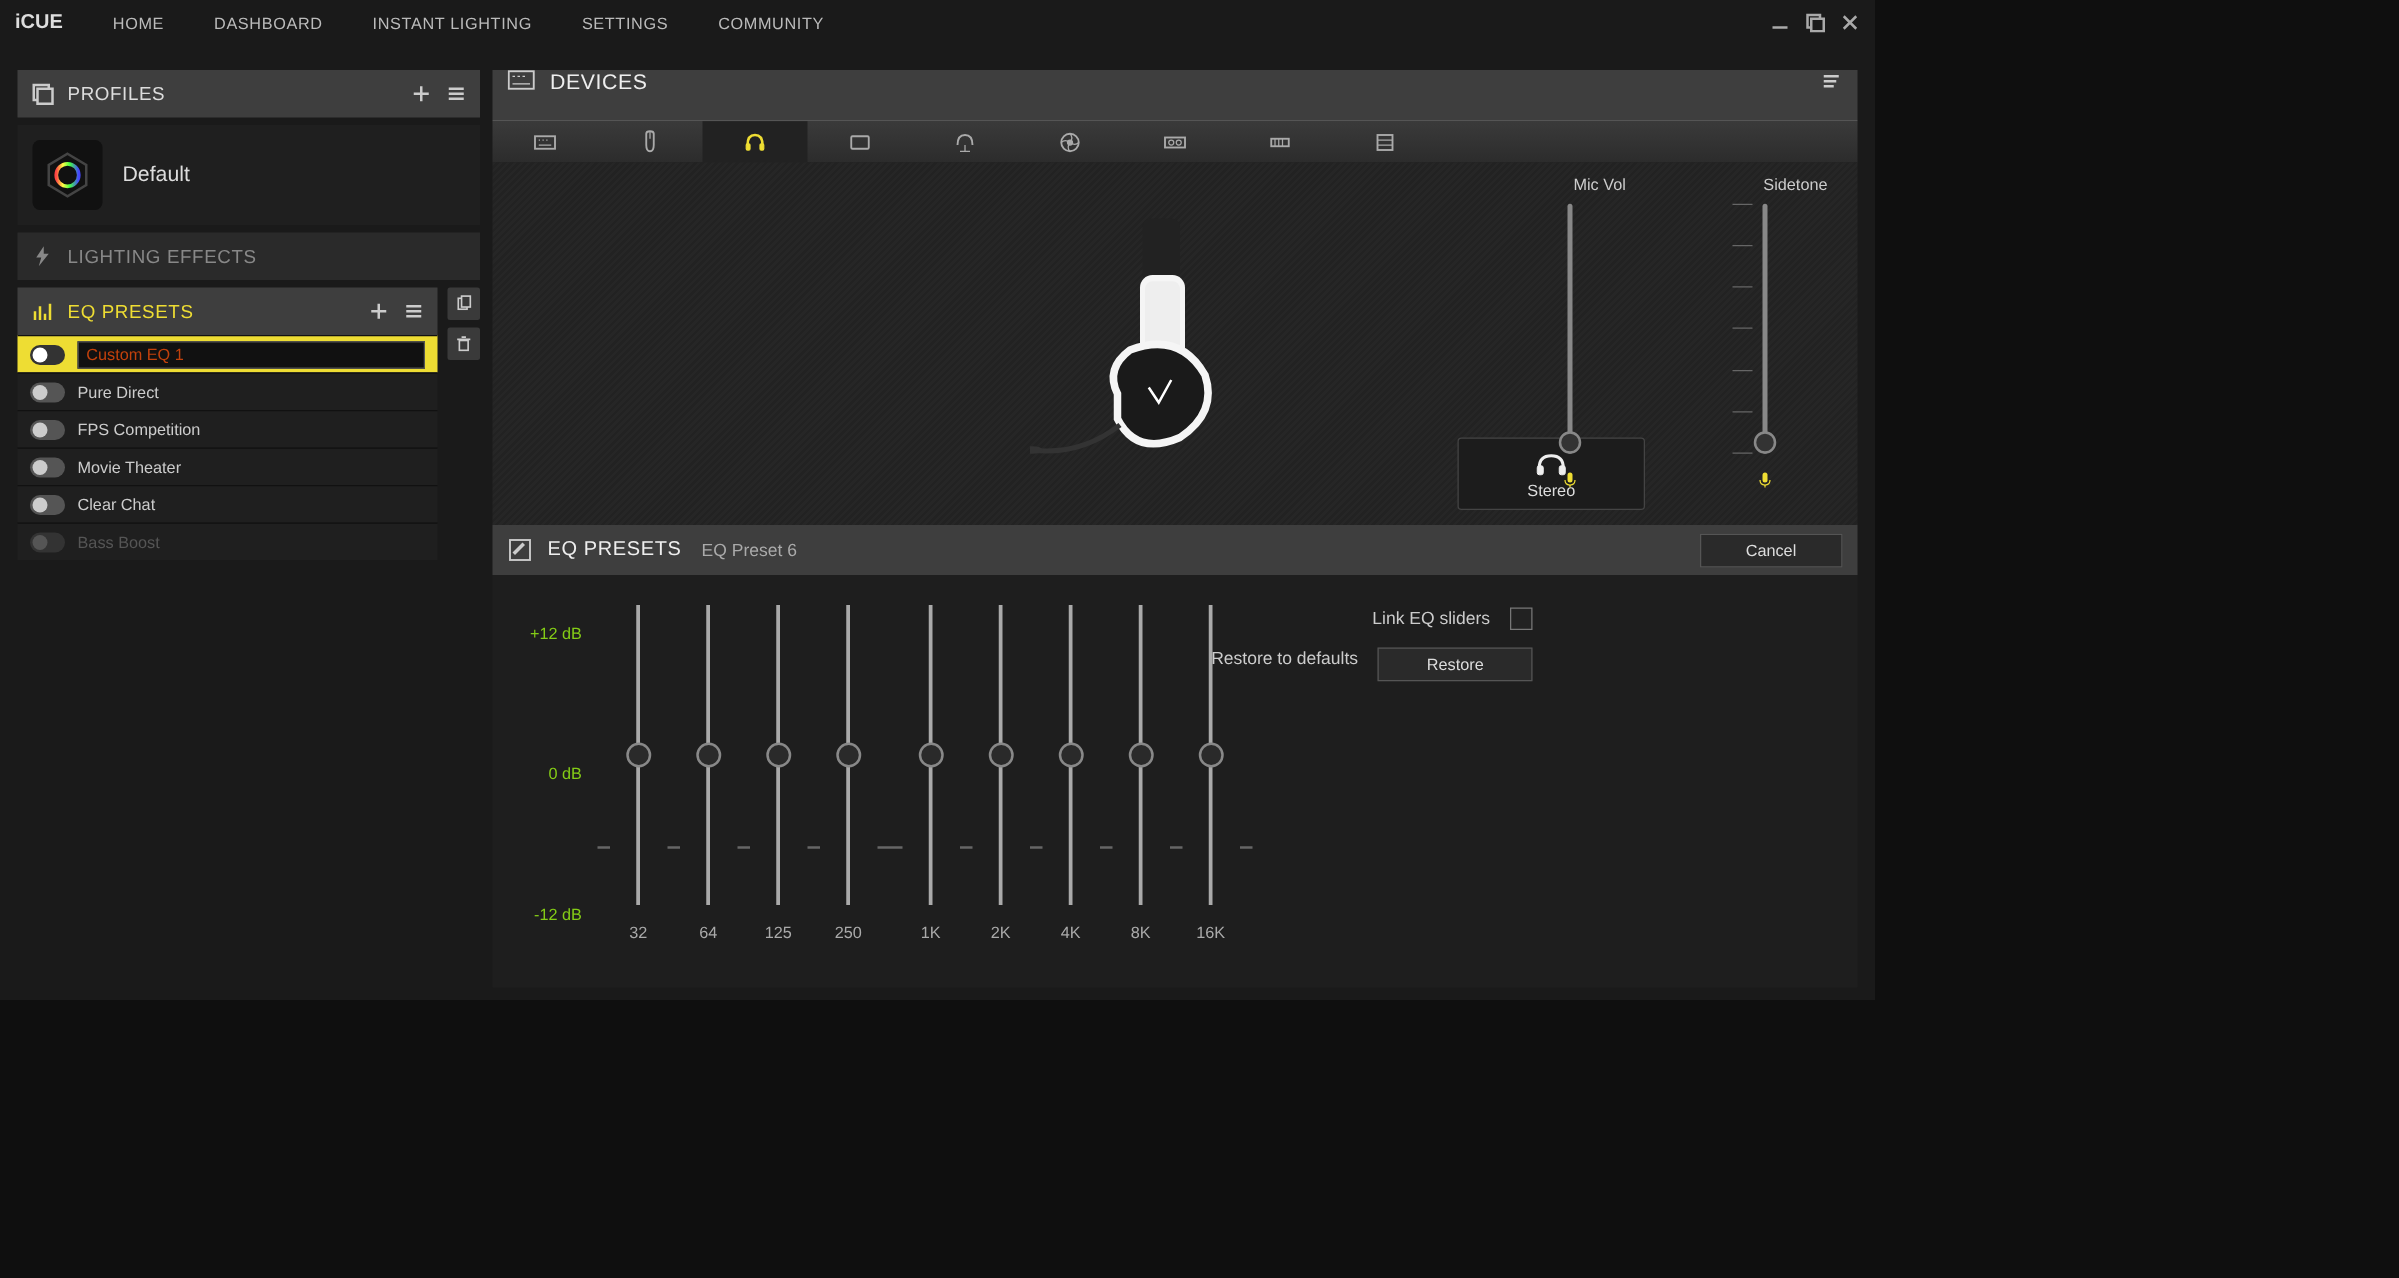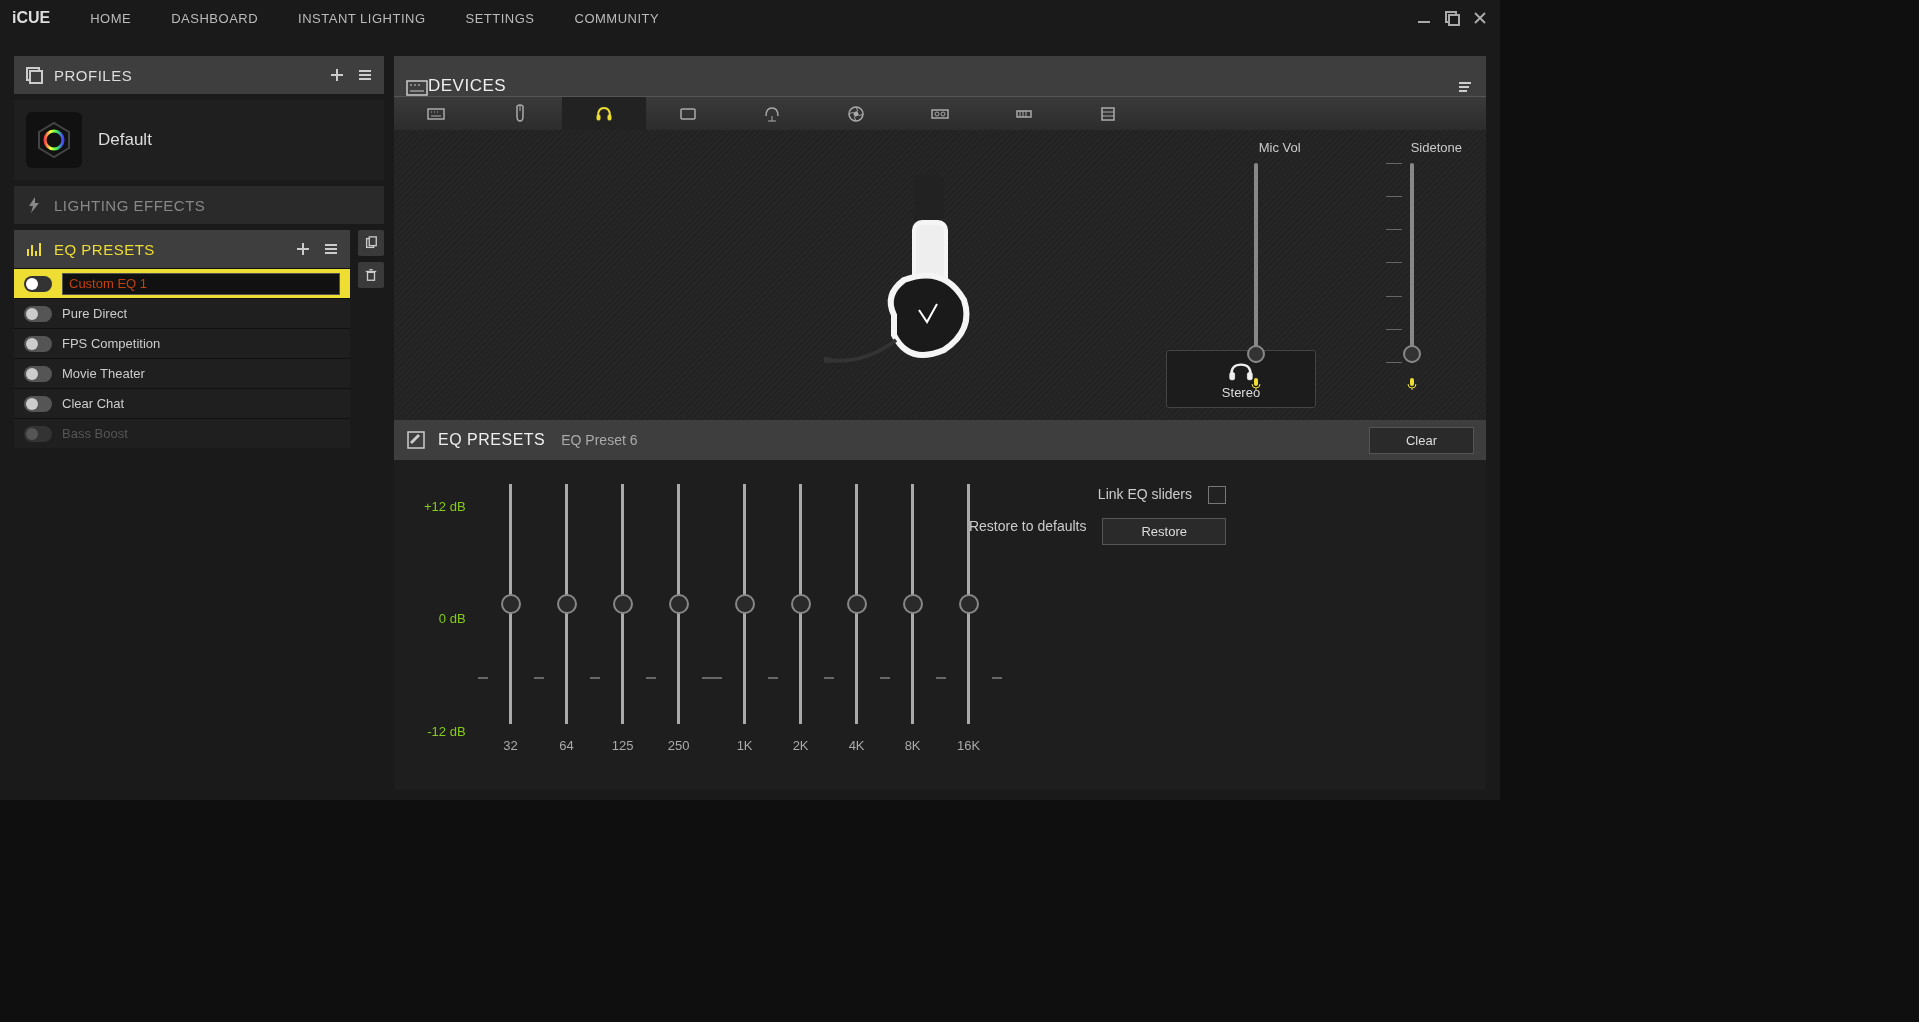--- a/index.html
+++ b/index.html
@@ -42,21 +42,21 @@
   .toggle { width:28px; height:16px; border-radius:8px; background:#555; position:relative; flex-shrink:0;}
   .toggle::after{ content:""; width:12px; height:12px; border-radius:50%; background:#ccc; position:absolute; top:2px; left:2px;}
   .toggle.off::after{ background:#888;}
   .preset-row.selected .toggle{ background:#333;}
   .preset-row.selected .toggle::after{ background:#fff;}
   .preset-row.disabled .toggle{ background:#333;}
   .preset-row.disabled .toggle::after{ background:#555;}
 
   
   .main { flex: 1; display: flex; flex-direction: column; gap: 0; margin-left: 10px; }
-  .devices-header { height: 40px; background: #3e3e3e; display:flex; align-items:flex-end; padding:0 12px; }
+  .devices-header { height: 40px; background: #3e3e3e; display:flex; align-items:flex-start; padding:0 12px; gap:12px; }
   .devices-header .sh-title{ flex:1; color:#eee; font-size:17px; letter-spacing:0.5px;}
   .device-icons { height: 34px; background:linear-gradient(#3a3a3a,#2c2c2c); display:flex; align-items:center; border-top:1px solid #555;}
   .device-icon { width:84px; height:100%; display:flex; align-items:center; justify-content:center; cursor:pointer; }
   .device-icon.active { background:#222; }
   .device-icon svg{ width:20px; height:20px; fill:#aaa; stroke:#aaa;}
   .device-icon.active svg{ fill:#eedd33; stroke:#eedd33;}
 
   .device-view { height: 290px; background: repeating-linear-gradient(135deg,#262626 0,#262626 2px,#222 2px,#222 4px); position:relative; }
   .headset-img { position:absolute; left:50%; top:50%; transform:translate(-58%,-50%); }
   .stereo-panel { position:absolute; right:170px; bottom:12px; width:150px; height:58px; background:#1c1c1c; border:1px solid #444; border-radius:3px; display:flex; flex-direction:column; align-items:center; justify-content:center; gap:2px;}
@@ -384,21 +384,21 @@
       </div>
 
       <div class="eq-header">
         <svg width="20" height="20" viewBox="0 0 20 20">
             <rect x="2" y="2" width="16" height="16" fill="none" stroke="#ccc" stroke-width="1.5"></rect>
             <path d="M 6 14 L 14 6 L 12 4 L 4 12 Z" fill="#ccc"></path>
           </svg>
         <span class="eq-title">EQ PRESETS</span>
         <input type="text" value="EQ Preset 6" style="">
         <div class="spacer"></div>
-        <button class="cancel-btn">Clear</button>
+        <button class="cancel-btn">Cancel</button>
       </div>
 
       <div class="eq-body">
         <div class="eq-sliders">
           <div class="eq-axis">
             <span>+12 dB</span>
             <span>0 dB</span>
             <span>-12 dB</span>
           </div>
           <span class="eq-dash"></span>

